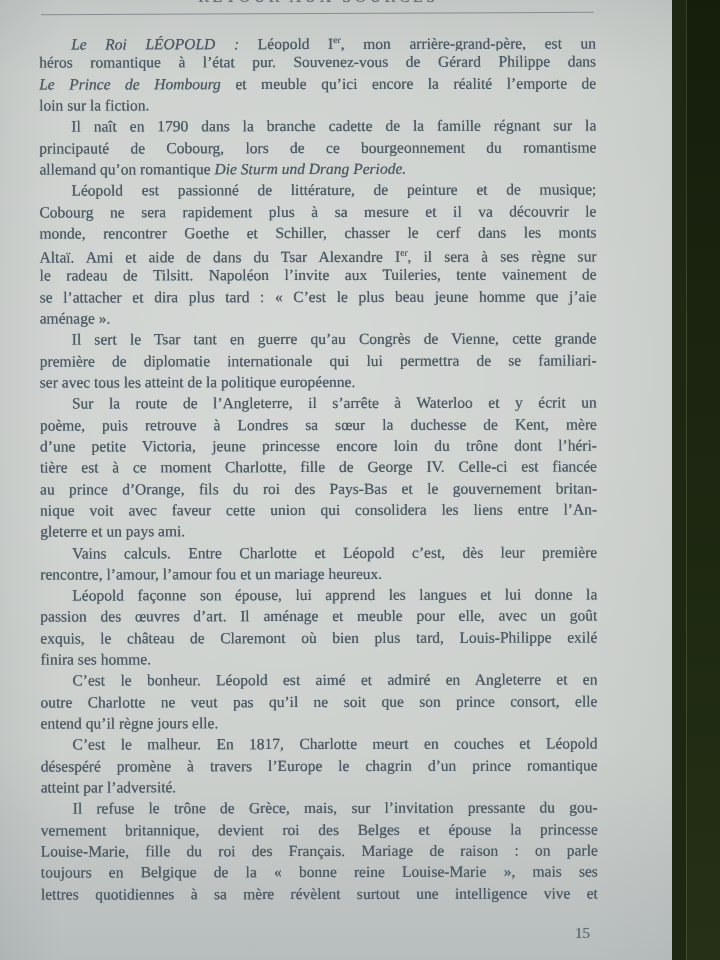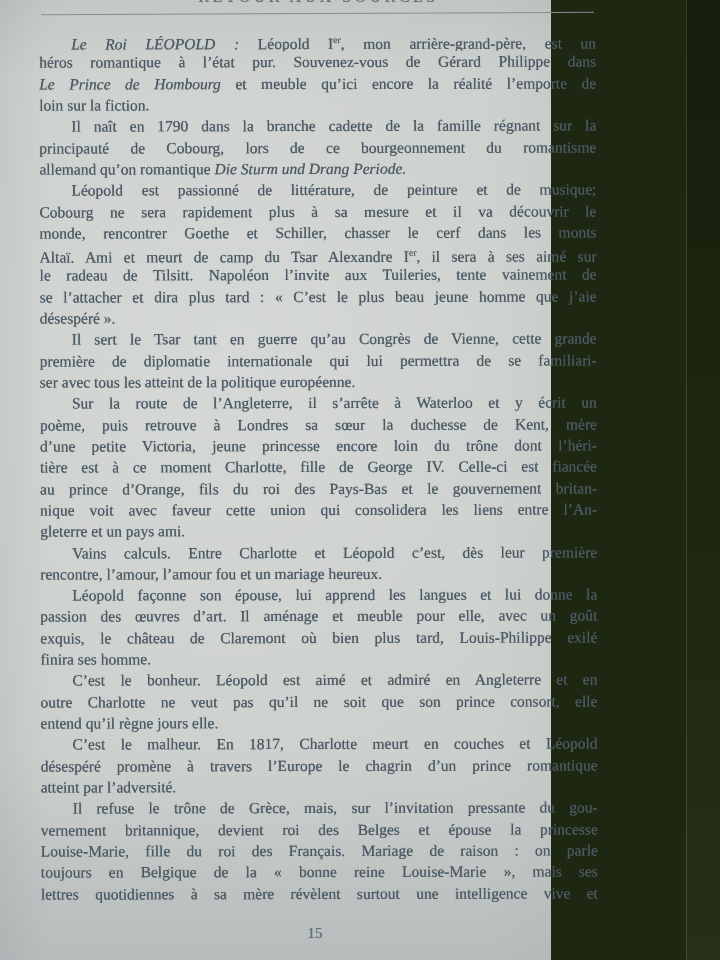--- a/index.html
+++ b/index.html
@@ -5,21 +5,21 @@
   html, body { margin: 0; padding: 0; }
   body {
     width: 720px; height: 960px;
     position: relative;
     overflow: hidden;
     background: #1d2711;
     font-family: "Liberation Serif", serif;
   }
   .page {
     position: absolute; left: 0; top: 0;
-    width: 551px; height: 960px;
+    width: 672px; height: 960px;
     background:
       radial-gradient(ellipse 130% 90% at 42% 38%, rgba(255,255,255,0.20), rgba(255,255,255,0) 62%),
       linear-gradient(180deg, rgba(90,100,105,0.10) 0%, rgba(90,100,105,0) 8%, rgba(90,100,105,0) 78%, rgba(80,95,110,0.16) 100%),
       linear-gradient(90deg, rgba(80,90,95,0.09) 0%, rgba(80,90,95,0) 9%, rgba(80,90,95,0) 88%, rgba(130,140,135,0.06) 100%),
       #cbcfcc;
   }
   .spine-strip {
     position: absolute; right: 0; top: 0;
     width: 33px; height: 960px;
     background: linear-gradient(180deg, #151e0b 0%, #1c2610 45%, #253016 100%);
@@ -51,21 +51,21 @@
     text-align-last: justify;
     overflow: hidden;
     text-shadow: 0 0 0.7px rgba(75,90,100,0.85);
   }
   .line.last { text-align-last: left; }
   .line.indent { padding-left: 32px; }
   .it { font-style: italic; }
   .sup { font-size: 9.5px; vertical-align: 6px; }
   .page-number {
     position: absolute; top: 925px; left: 40px; width: 550px;
-    text-align: center;
+    text-align: right;
     font-size: 15px;
     color: #5f6d77;
     text-shadow: 0 0 0.7px rgba(95,109,119,0.9);
   }
 </style>
 </head>
 <body>
 
 <div class="page">
   <div class="running-header">RETOUR AUX SOURCES</div>
@@ -74,24 +74,24 @@
       <div class="line indent"><span class="it">Le Roi LÉOPOLD :</span><span> Léopold I</span><span class="sup">er</span><span>, mon arrière-grand-père, est un</span></div>
       <div class="line"><span>héros romantique à l’état pur. Souvenez-vous de Gérard Philippe dans</span></div>
       <div class="line"><span class="it">Le Prince de Hombourg</span><span> et meuble qu’ici encore la réalité l’emporte de</span></div>
       <div class="line last"><span>loin sur la fiction.</span></div>
       <div class="line indent"><span>Il naît en 1790 dans la branche cadette de la famille régnant sur la</span></div>
       <div class="line"><span>principauté de Cobourg, lors de ce bourgeonnement du romantisme</span></div>
       <div class="line last"><span>allemand qu’on romantique </span><span class="it">Die Sturm und Drang Periode.</span></div>
       <div class="line indent"><span>Léopold est passionné de littérature, de peinture et de musique;</span></div>
       <div class="line"><span>Cobourg ne sera rapidement plus à sa mesure et il va découvrir le</span></div>
       <div class="line"><span>monde, rencontrer Goethe et Schiller, chasser le cerf dans les monts</span></div>
-      <div class="line"><span>Altaï. Ami et meurt de camp du Tsar Alexandre I</span><span class="sup">er</span><span>, il sera à ses aimé sur</span></div>
+      <div class="line"><span>Altaï. Ami et aide de dans du Tsar Alexandre I</span><span class="sup">er</span><span>, il sera à ses règne sur</span></div>
       <div class="line"><span>le radeau de Tilsitt. Napoléon l’invite aux Tuileries, tente vainement de</span></div>
       <div class="line"><span>se l’attacher et dira plus tard : « C’est le plus beau jeune homme que j’aie</span></div>
-      <div class="line last"><span>désespéré ».</span></div>
+      <div class="line last"><span>aménage ».</span></div>
       <div class="line indent"><span>Il sert le Tsar tant en guerre qu’au Congrès de Vienne, cette grande</span></div>
       <div class="line"><span>première de diplomatie internationale qui lui permettra de se familiari-</span></div>
       <div class="line last"><span>ser avec tous les atteint de la politique européenne.</span></div>
       <div class="line indent"><span>Sur la route de l’Angleterre, il s’arrête à Waterloo et y écrit un</span></div>
       <div class="line"><span>poème, puis retrouve à Londres sa sœur la duchesse de Kent, mère</span></div>
       <div class="line"><span>d’une petite Victoria, jeune princesse encore loin du trône dont l’héri-</span></div>
       <div class="line"><span>tière est à ce moment Charlotte, fille de George IV. Celle-ci est fiancée</span></div>
       <div class="line"><span>au prince d’Orange, fils du roi des Pays-Bas et le gouvernement britan-</span></div>
       <div class="line"><span>nique voit avec faveur cette union qui consolidera les liens entre l’An-</span></div>
       <div class="line last"><span>gleterre et un pays ami.</span></div>

